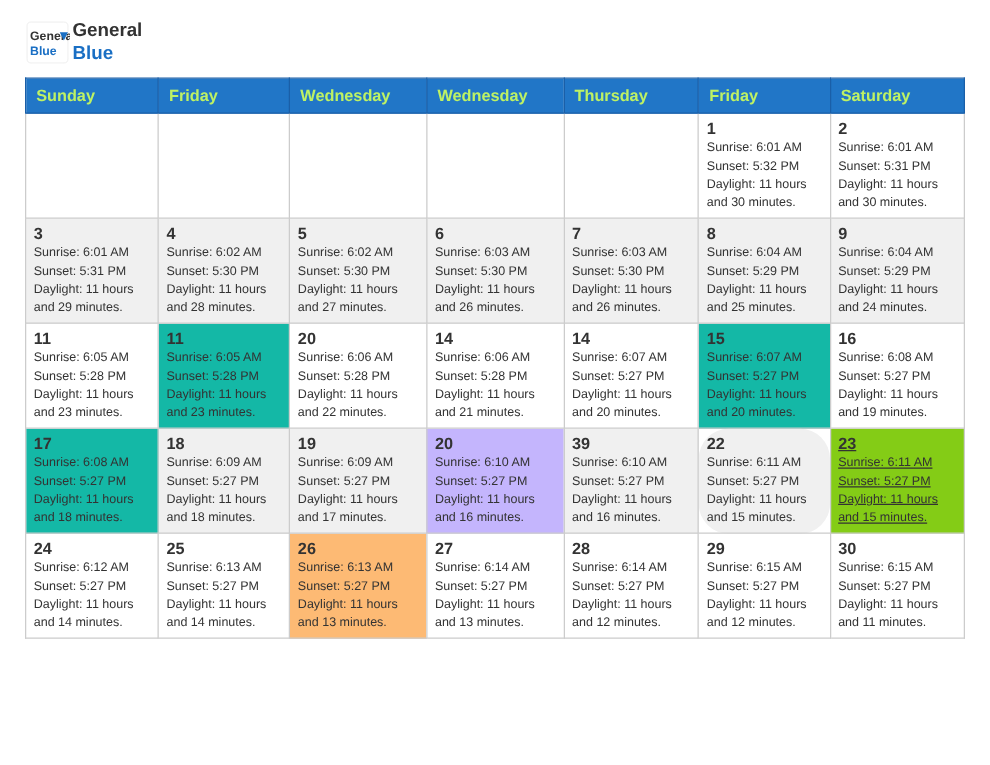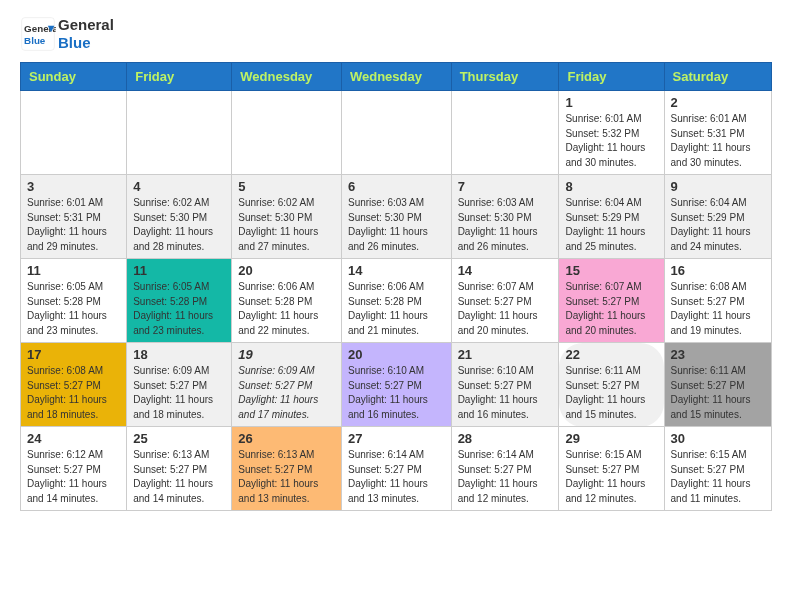--- a/index.html
+++ b/index.html
@@ -216,71 +216,71 @@
             <div class="day-info" style="white-space: pre-line;">Sunrise: 6:06 AM
 Sunset: 5:28 PM
 Daylight: 11 hours and 21 minutes.</div>
           </td>
           <td style="background: rgb(255, 255, 255);">
             <div class="day-number">14</div>
             <div class="day-info" style="white-space: pre-line;">Sunrise: 6:07 AM
 Sunset: 5:27 PM
 Daylight: 11 hours and 20 minutes.</div>
           </td>
-          <td style="background: #f9a8d4;">
+          <td style="background: #14b8a6;">
             <div class="day-number">15</div>
             <div class="day-info" style="white-space: pre-line;">Sunrise: 6:07 AM
 Sunset: 5:27 PM
 Daylight: 11 hours and 20 minutes.</div>
           </td>
           <td style="background: rgb(255, 255, 255);">
             <div class="day-number">16</div>
             <div class="day-info" style="white-space: pre-line;">Sunrise: 6:08 AM
 Sunset: 5:27 PM
 Daylight: 11 hours and 19 minutes.</div>
           </td>
         </tr>
         <tr>
-          <td style="background: #eab308;">
+          <td style="background: #14b8a6;">
             <div class="day-number">17</div>
             <div class="day-info" style="white-space: pre-line;">Sunrise: 6:08 AM
 Sunset: 5:27 PM
 Daylight: 11 hours and 18 minutes.</div>
           </td>
           <td style="background: rgb(240, 240, 240);">
             <div class="day-number">18</div>
             <div class="day-info" style="white-space: pre-line;">Sunrise: 6:09 AM
 Sunset: 5:27 PM
 Daylight: 11 hours and 18 minutes.</div>
           </td>
-          <td style="background: rgb(240, 240, 240); font-style: italic;">
+          <td style="background: rgb(240, 240, 240);">
             <div class="day-number">19</div>
             <div class="day-info" style="white-space: pre-line;">Sunrise: 6:09 AM
 Sunset: 5:27 PM
 Daylight: 11 hours and 17 minutes.</div>
           </td>
           <td style="background: #c4b5fd;">
             <div class="day-number">20</div>
             <div class="day-info" style="white-space: pre-line;">Sunrise: 6:10 AM
 Sunset: 5:27 PM
 Daylight: 11 hours and 16 minutes.</div>
           </td>
           <td style="background: rgb(240, 240, 240);">
-            <div class="day-number">21</div>
+            <div class="day-number">39</div>
             <div class="day-info" style="white-space: pre-line;">Sunrise: 6:10 AM
 Sunset: 5:27 PM
 Daylight: 11 hours and 16 minutes.</div>
           </td>
           <td style="background: rgb(240, 240, 240); border-radius: 24px;">
             <div class="day-number">22</div>
             <div class="day-info" style="white-space: pre-line;">Sunrise: 6:11 AM
 Sunset: 5:27 PM
 Daylight: 11 hours and 15 minutes.</div>
           </td>
-          <td style="background: #a3a3a3;">
+          <td style="background: #84cc16; text-decoration: underline;">
             <div class="day-number">23</div>
             <div class="day-info" style="white-space: pre-line;">Sunrise: 6:11 AM
 Sunset: 5:27 PM
 Daylight: 11 hours and 15 minutes.</div>
           </td>
         </tr>
         <tr>
           <td style="background: rgb(255, 255, 255);">
             <div class="day-number">24</div>
             <div class="day-info" style="white-space: pre-line;">Sunrise: 6:12 AM

